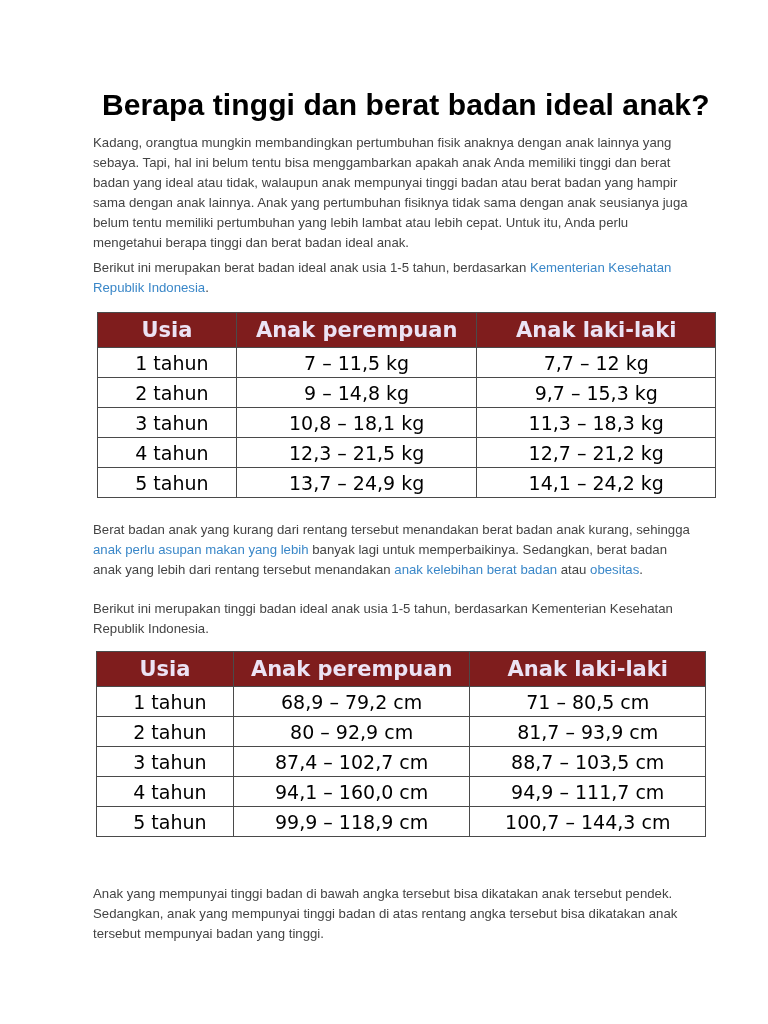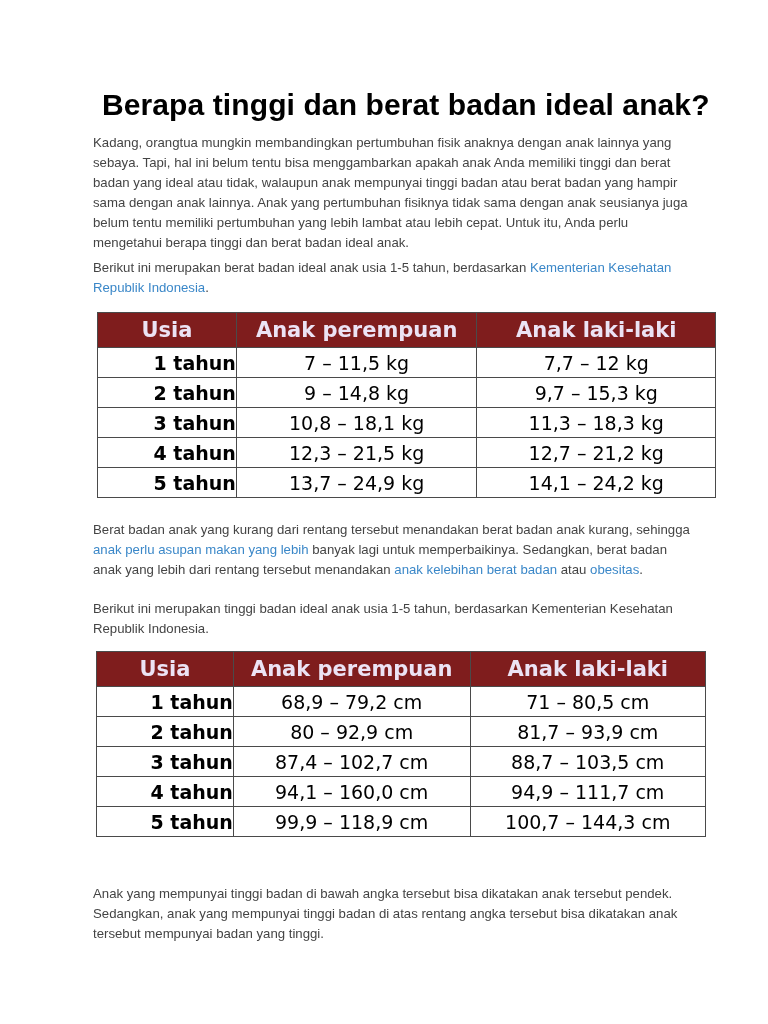--- a/index.html
+++ b/index.html
@@ -3,21 +3,21 @@
 <meta charset="utf-8">
 <style>
   html, body { margin: 0; padding: 0; background: #ffffff; }
   body { width: 768px; height: 1024px; position: relative; overflow: hidden; font-family: "Liberation Sans", sans-serif; }
   .title { position: absolute; left: 102px; top: 88px; font-size: 30px; font-weight: bold; color: #000; margin: 0; letter-spacing: 0.1px; }
   .para { position: absolute; left: 93px; width: 600px; font-size: 13.2px; line-height: 20px; color: #444; margin: 0; }
   .link { color: #3a87c8; }
   table.dt { position: absolute; border-collapse: collapse; font-family: "DejaVu Sans", sans-serif; }
   table.dt th { background: #7f1d1d; color: #ece3f4; font-weight: bold; font-size: 21px; border: 1.5px solid #4a4a4a; padding: 0; height: 34px; }
   table.dt td { font-size: 19px; color: #000; border: 1.5px solid #4a4a4a; padding: 0; height: 29px; text-align: center; }
-  table.dt td.age { text-align: right; padding-left: 10px; font-weight: bold; }
+  table.dt td.age { text-align: center; padding-left: 10px; font-weight: normal; }
   #t1 { left: 97px; top: 312px; width: 619px; }
   #t2 { left: 96px; top: 651px; width: 610px; }
 </style>
 </head>
 <body>
 
 <h1 class="title">Berapa tinggi dan berat badan ideal anak?</h1>
 
 <p class="para" style="top:133px;">Kadang, orangtua mungkin membandingkan pertumbuhan fisik anaknya dengan anak lainnya yang sebaya. Tapi, hal ini belum tentu bisa menggambarkan apakah anak Anda memiliki tinggi dan berat badan yang ideal atau tidak, walaupun anak mempunyai tinggi badan atau berat badan yang hampir sama dengan anak lainnya. Anak yang pertumbuhan fisiknya tidak sama dengan anak seusianya juga belum tentu memiliki pertumbuhan yang lebih lambat atau lebih cepat. Untuk itu, Anda perlu mengetahui berapa tinggi dan berat badan ideal anak.</p>
 

